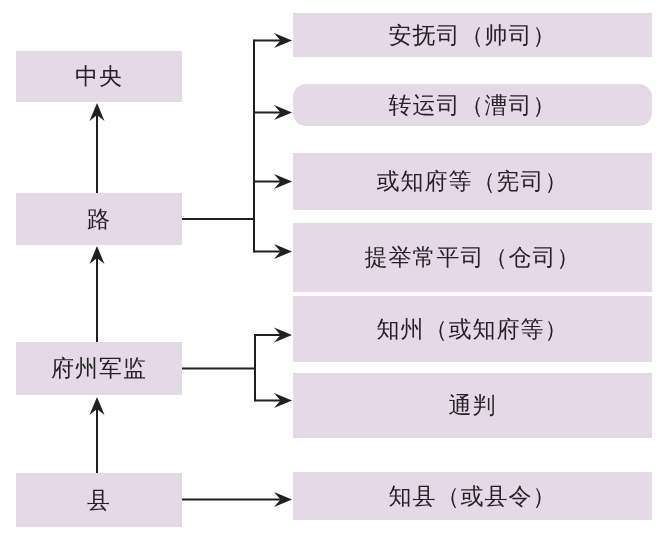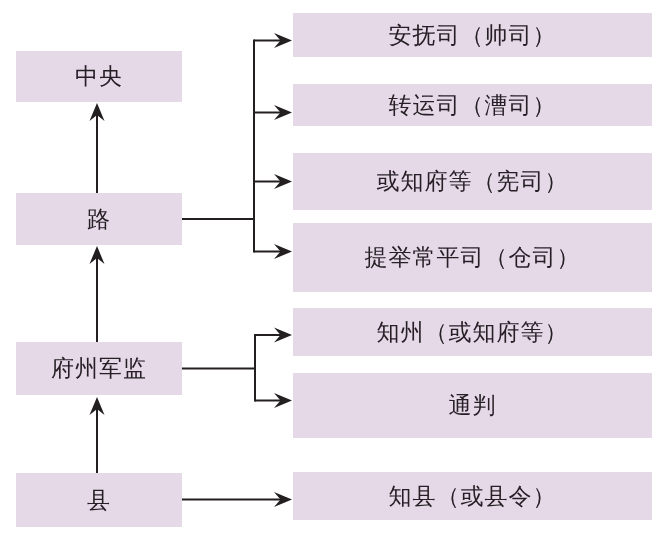--- a/index.html
+++ b/index.html
@@ -66,30 +66,30 @@
   <div class="box level-box" style="top:342px;height:53px;">
     <span>府州军监</span>
   </div>
   <div class="box level-box" style="top:473px;height:54px;">
     <span>县</span>
   </div>
 
   <div class="box office-box" style="top:13px;height:44px;">
     <span>安抚司（帅司）</span>
   </div>
-  <div class="box office-box" style="top:84px;height:42px;">
+  <div class="box office-box" style="top:84px;height:42px;border-radius:13px;">
     <span>转运司（漕司）</span>
   </div>
   <div class="box office-box" style="top:153px;height:57px;">
     <span>或知府等（宪司）</span>
   </div>
   <div class="box office-box" style="top:223px;height:69px;">
     <span>提举常平司（仓司）</span>
   </div>
-  <div class="box office-box" style="top:308px;height:48px;">
+  <div class="box office-box" style="top:296px;height:66px;">
     <span>知州（或知府等）</span>
   </div>
   <div class="box office-box" style="top:373px;height:65px;justify-content:center;">
     <span>通判</span>
   </div>
   <div class="box office-box" style="top:472px;height:48px;">
     <span>知县（或县令）</span>
   </div>
 
   <svg id="connector-layer" viewBox="0 0 661 541" xmlns="http://www.w3.org/2000/svg">

